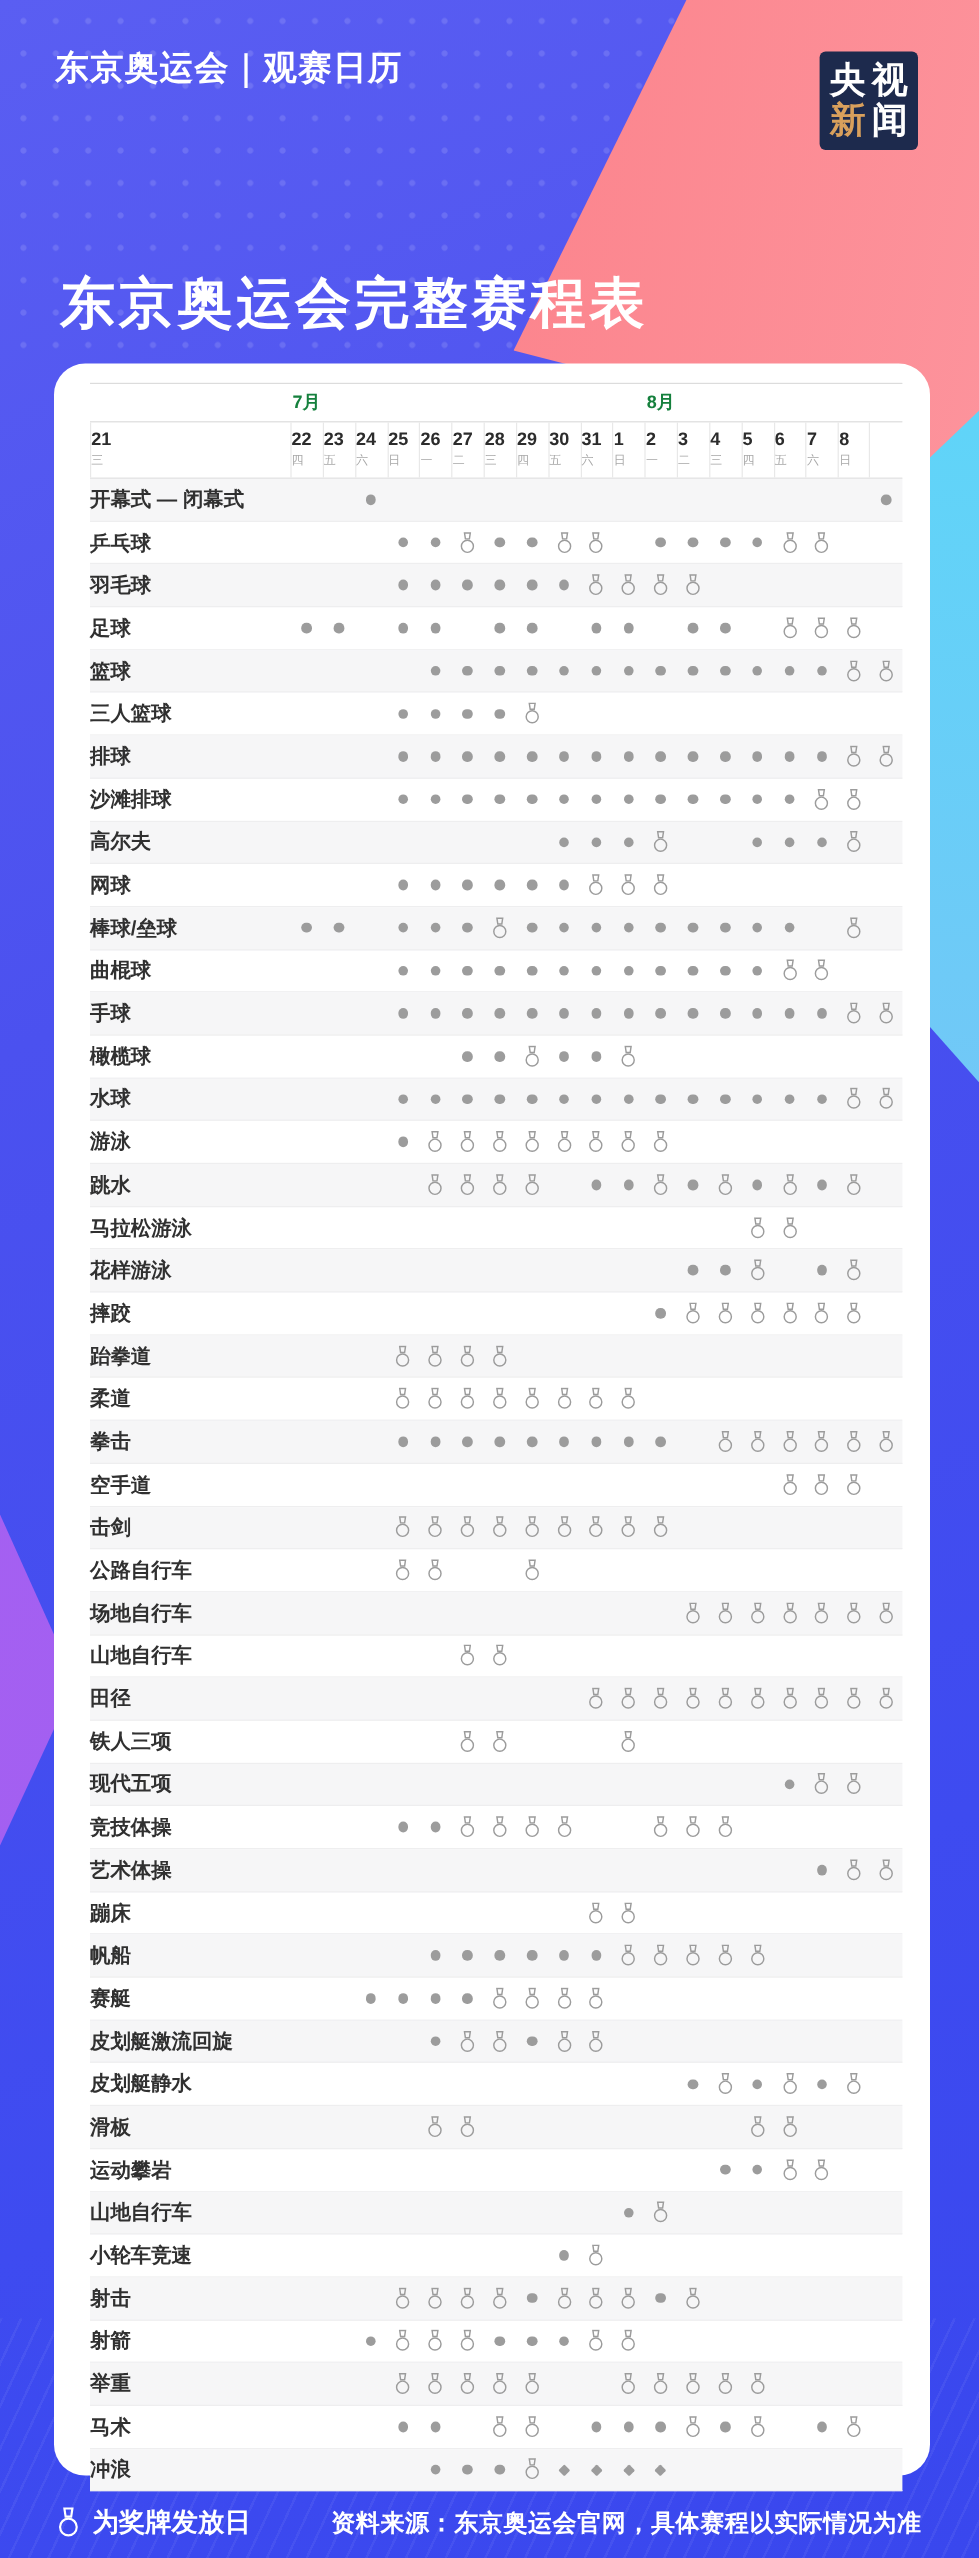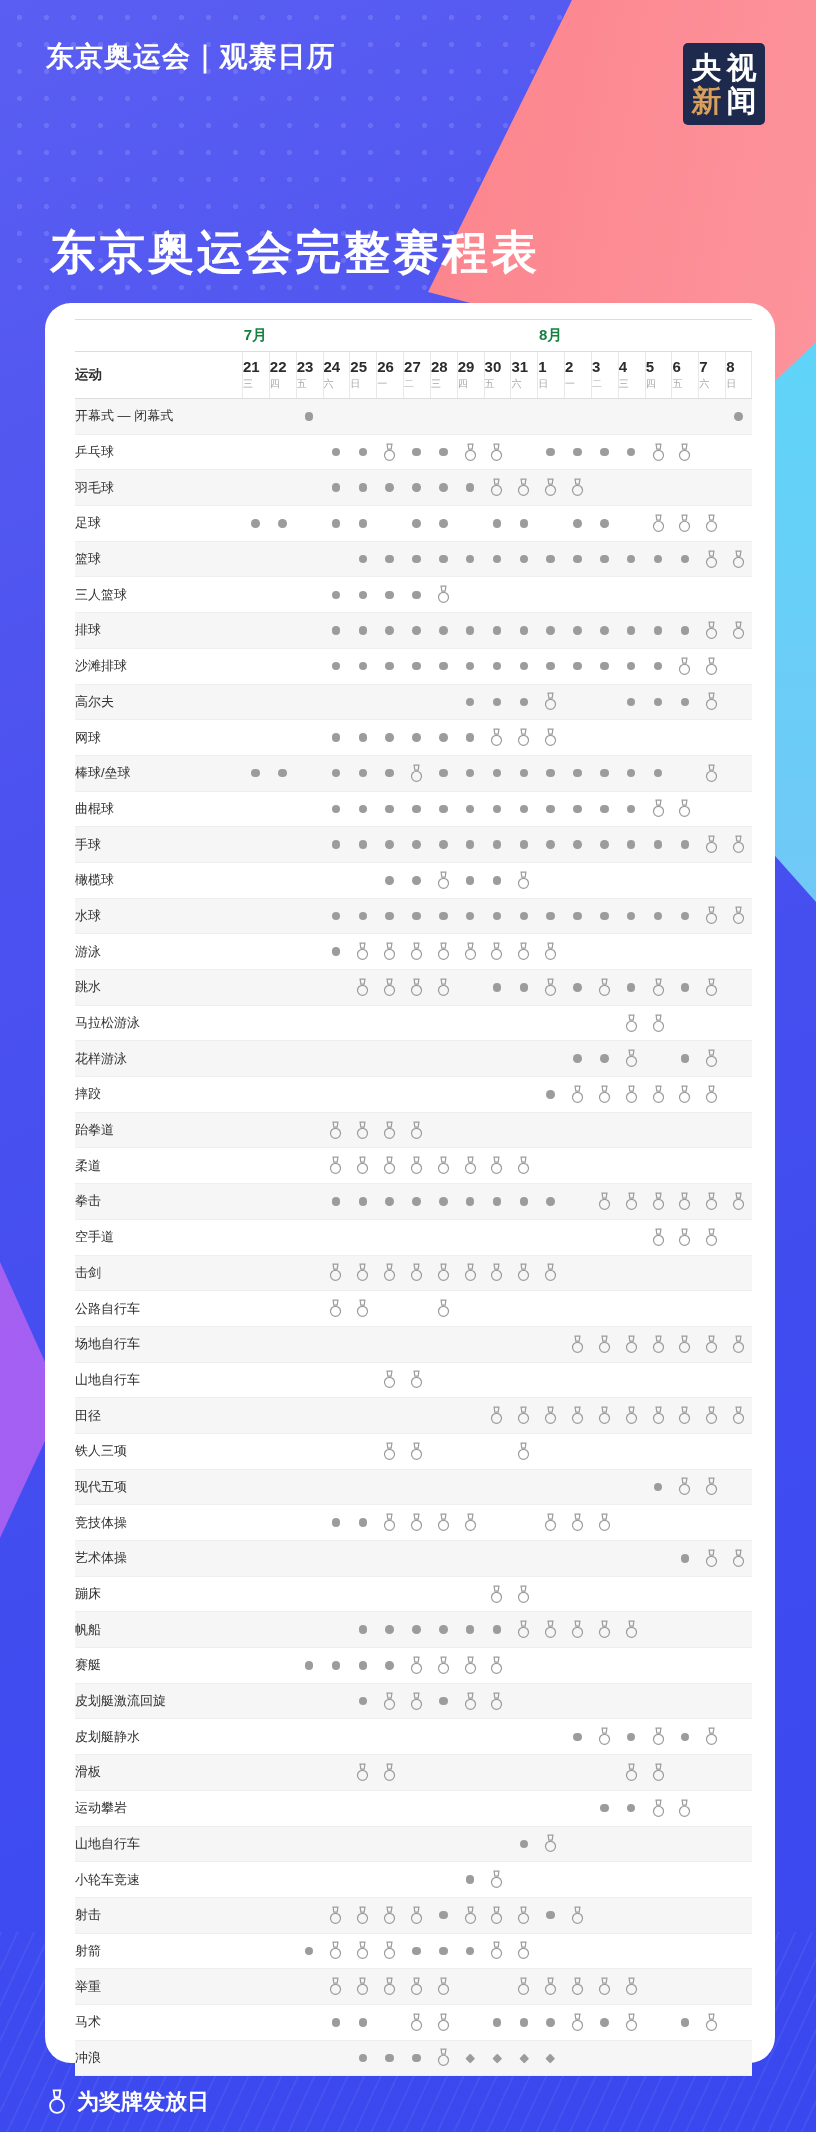--- a/index.html
+++ b/index.html
@@ -36,21 +36,21 @@
   .month-label{font-size:15px;font-weight:700;color:#15803d;text-align:center;}
   .m-jul{grid-column:2/3;} .m-aug{grid-column:13/14;}
   .day-header{height:46px;border-top:1px solid #dcdcdc;border-bottom:1px solid #dcdcdc;}
   .sport-col-h{display:flex;align-items:center;font-size:13.5px;font-weight:700;color:#2c2c2c;}
   .day-cell{display:flex;flex-direction:column;justify-content:center;align-items:flex-start;border-left:1px solid #e8e8e8;}
   .day-cell:last-child{border-right:1px solid #e8e8e8;}
   .dnum{font-size:15px;font-weight:700;color:#2c2c2c;line-height:1.1;}
   .dweek{font-size:10px;color:#a8a8a8;margin-top:2px;}
   .srow{height:34.7px;border-bottom:1px solid #eeeeef;}
   .srow:nth-child(odd){background:#f6f6f7;}
-  .slabel{display:flex;align-items:center;font-size:13px;font-weight:400;color:#303030;white-space:nowrap;}
+  .slabel{display:flex;align-items:center;font-size:17px;font-weight:700;color:#303030;white-space:nowrap;}
   .mcell{display:flex;align-items:center;justify-content:center;}
   .dot{width:8.5px;height:8.5px;border-radius:50%;background:#9c9c9c;}
   .diamond{width:6.5px;height:6.5px;background:#9c9c9c;transform:rotate(45deg);border-radius:1px;}
   .medal{width:13px;height:19px;display:block;}
   .medal path,.medal circle{fill:none;stroke:#9c9c9c;stroke-width:1.3;}
   
   .footer{position:relative;z-index:2;display:flex;align-items:center;margin:24px 48px 0 48px;color:#fff;}
   .legend{display:flex;align-items:center;gap:11px;}
   .legend-text{font-size:22px;font-weight:700;}
   .source{margin-left:auto;font-size:20px;font-weight:700;letter-spacing:.5px;}
@@ -78,21 +78,20 @@
   </header>
 
   <h1 class="main-title">东京奥运会完整赛程表</h1>
 
   <section class="card">
     <div class="month-row grid19">
       <div class="month-label m-jul">7月</div>
       <div class="month-label m-aug">8月</div>
     </div>
     <div class="day-header grid19" id="day-header">
-      <div class="sport-col-h">运动</div>
     <div class="day-cell">
           <span class="dnum">21</span>
           <span class="dweek">三</span>
         </div>
         <div class="day-cell">
           <span class="dnum">22</span>
           <span class="dweek">四</span>
         </div>
         <div class="day-cell">
           <span class="dnum">23</span>
@@ -2511,14 +2510,15 @@
   </section>
 
   <footer class="footer">
     <div class="legend">
       <svg class="footer-medal" viewBox="0 0 14 20">
         <path d="M4.4 1 H9.6 L8.8 6.3 H5.2 Z"></path>
           <circle cx="7" cy="13" r="5.4"></circle>
       </svg>
       <span class="legend-text">为奖牌发放日</span>
     </div>
+    <div class="source">资料来源：东京奥运会官网，具体赛程以实际情况为准</div>
   </footer>
 </div>
 
 </body></html>

